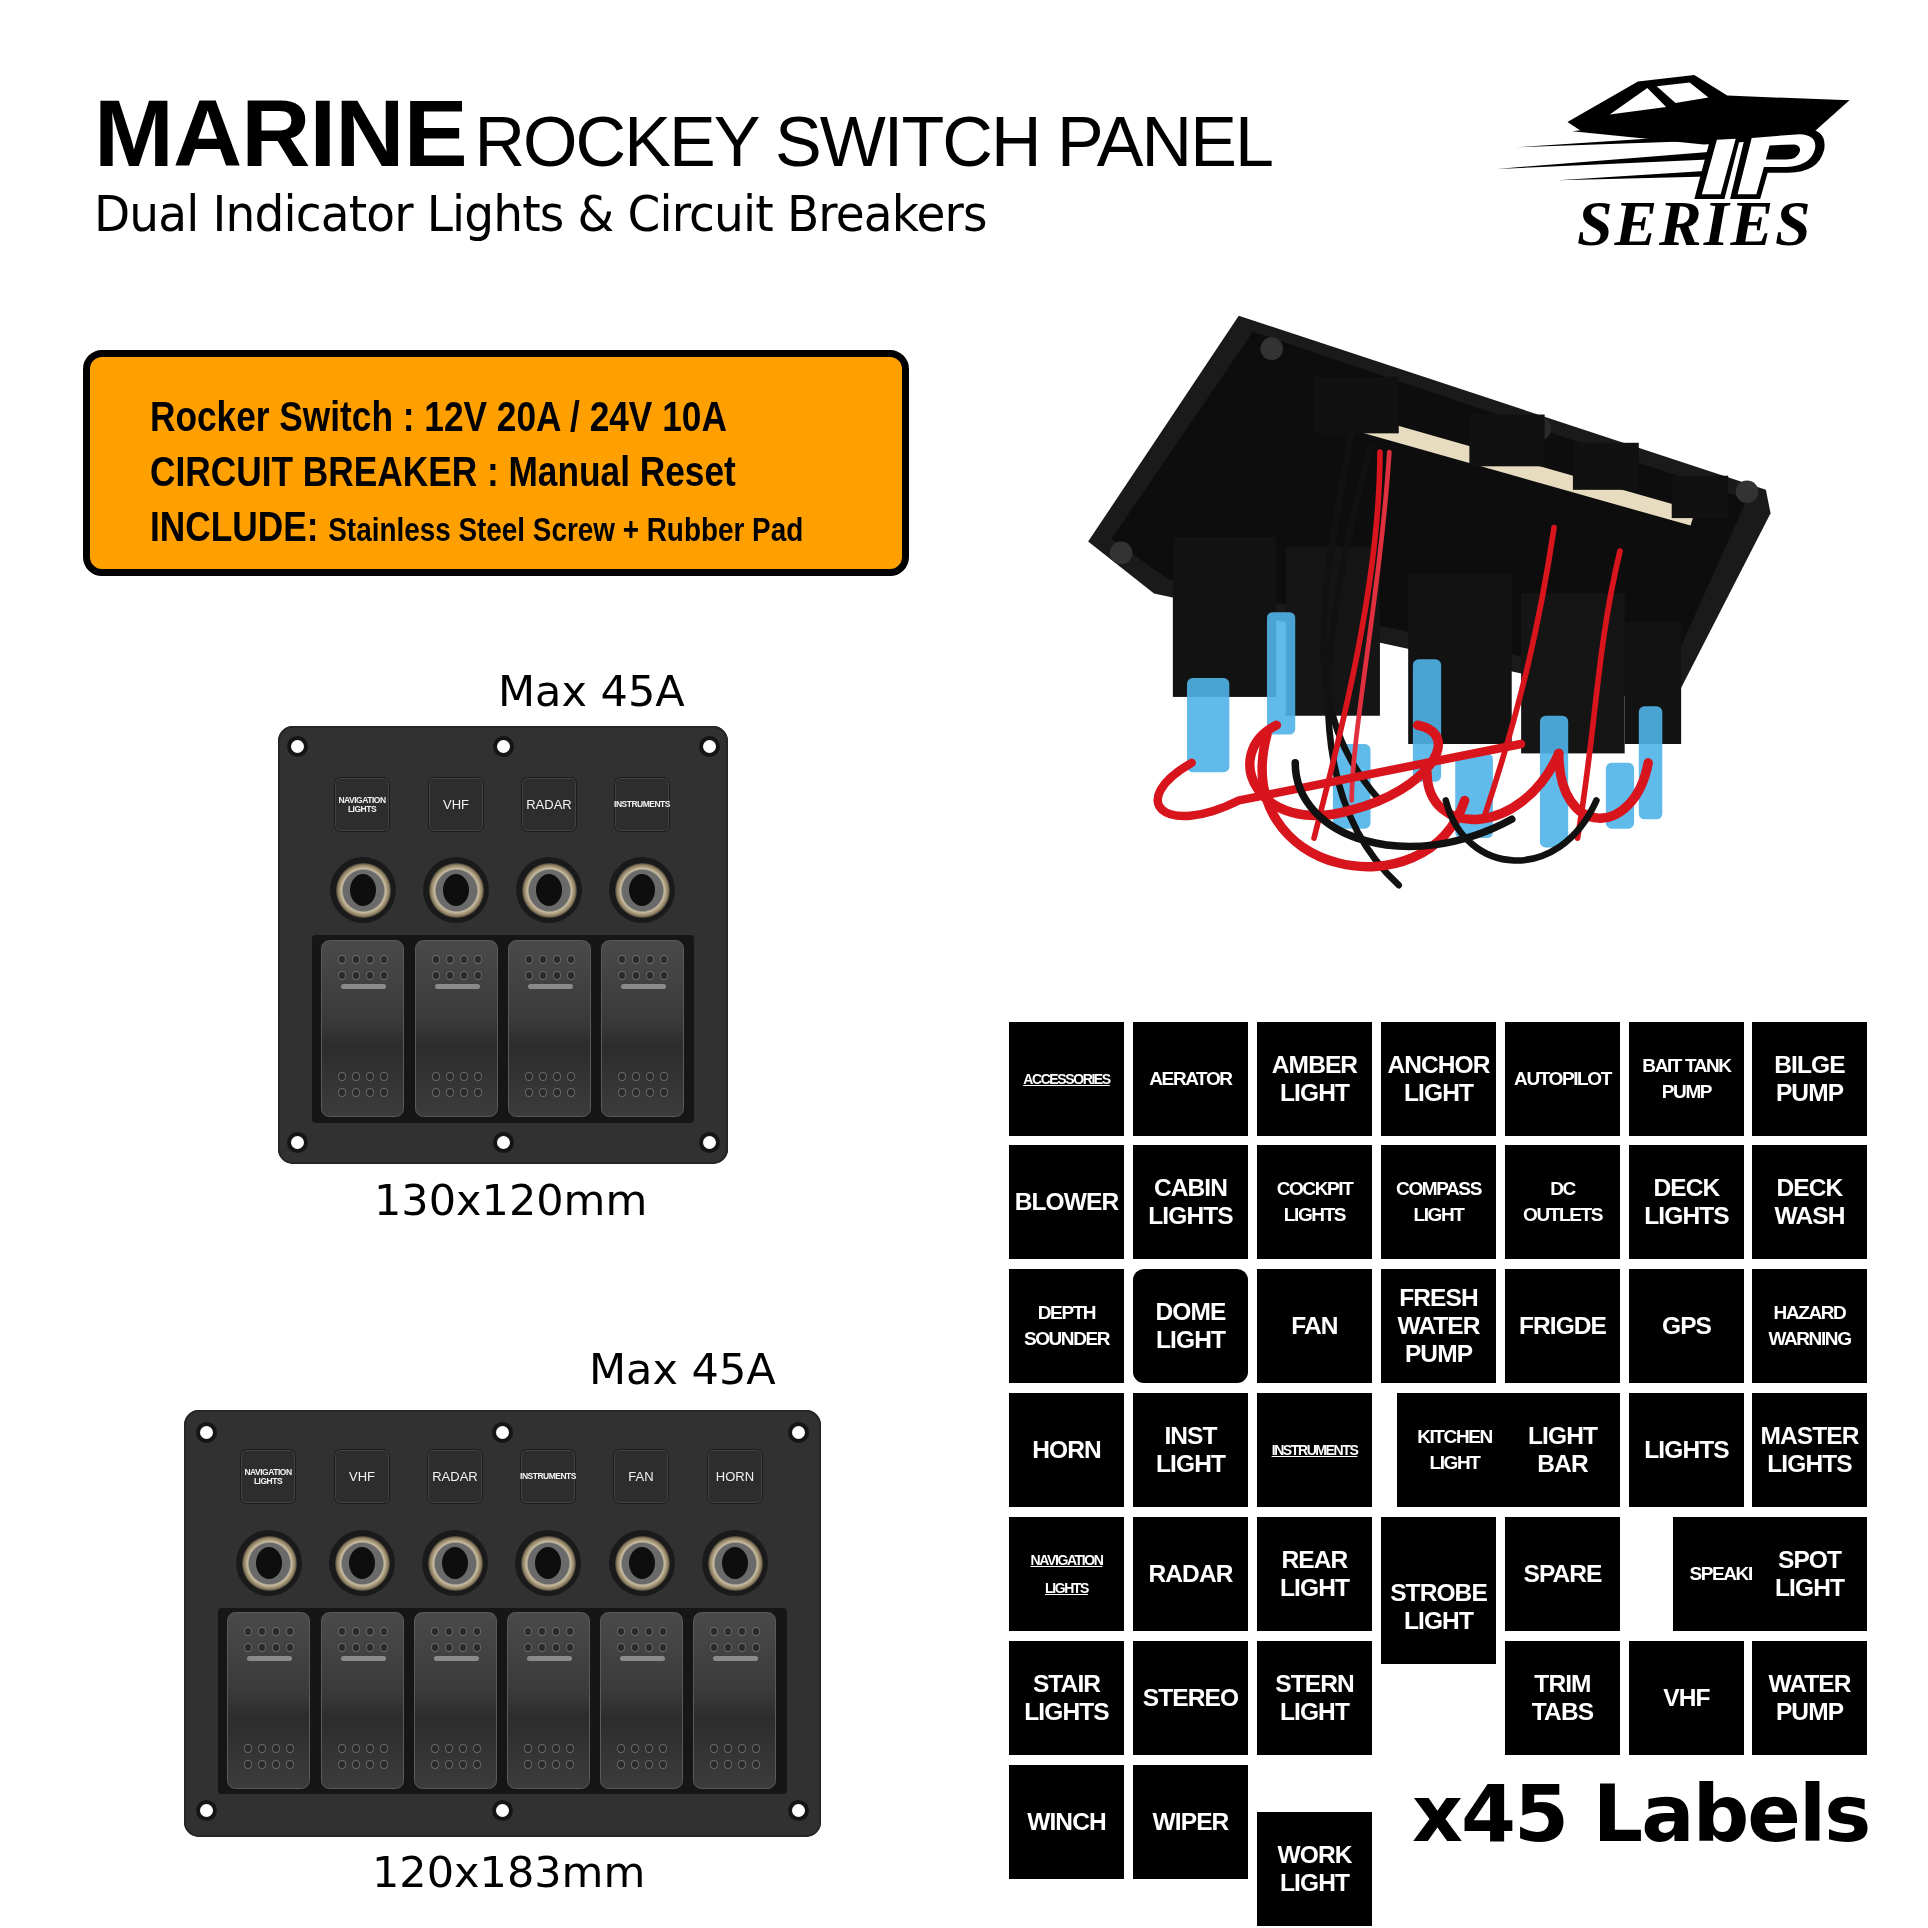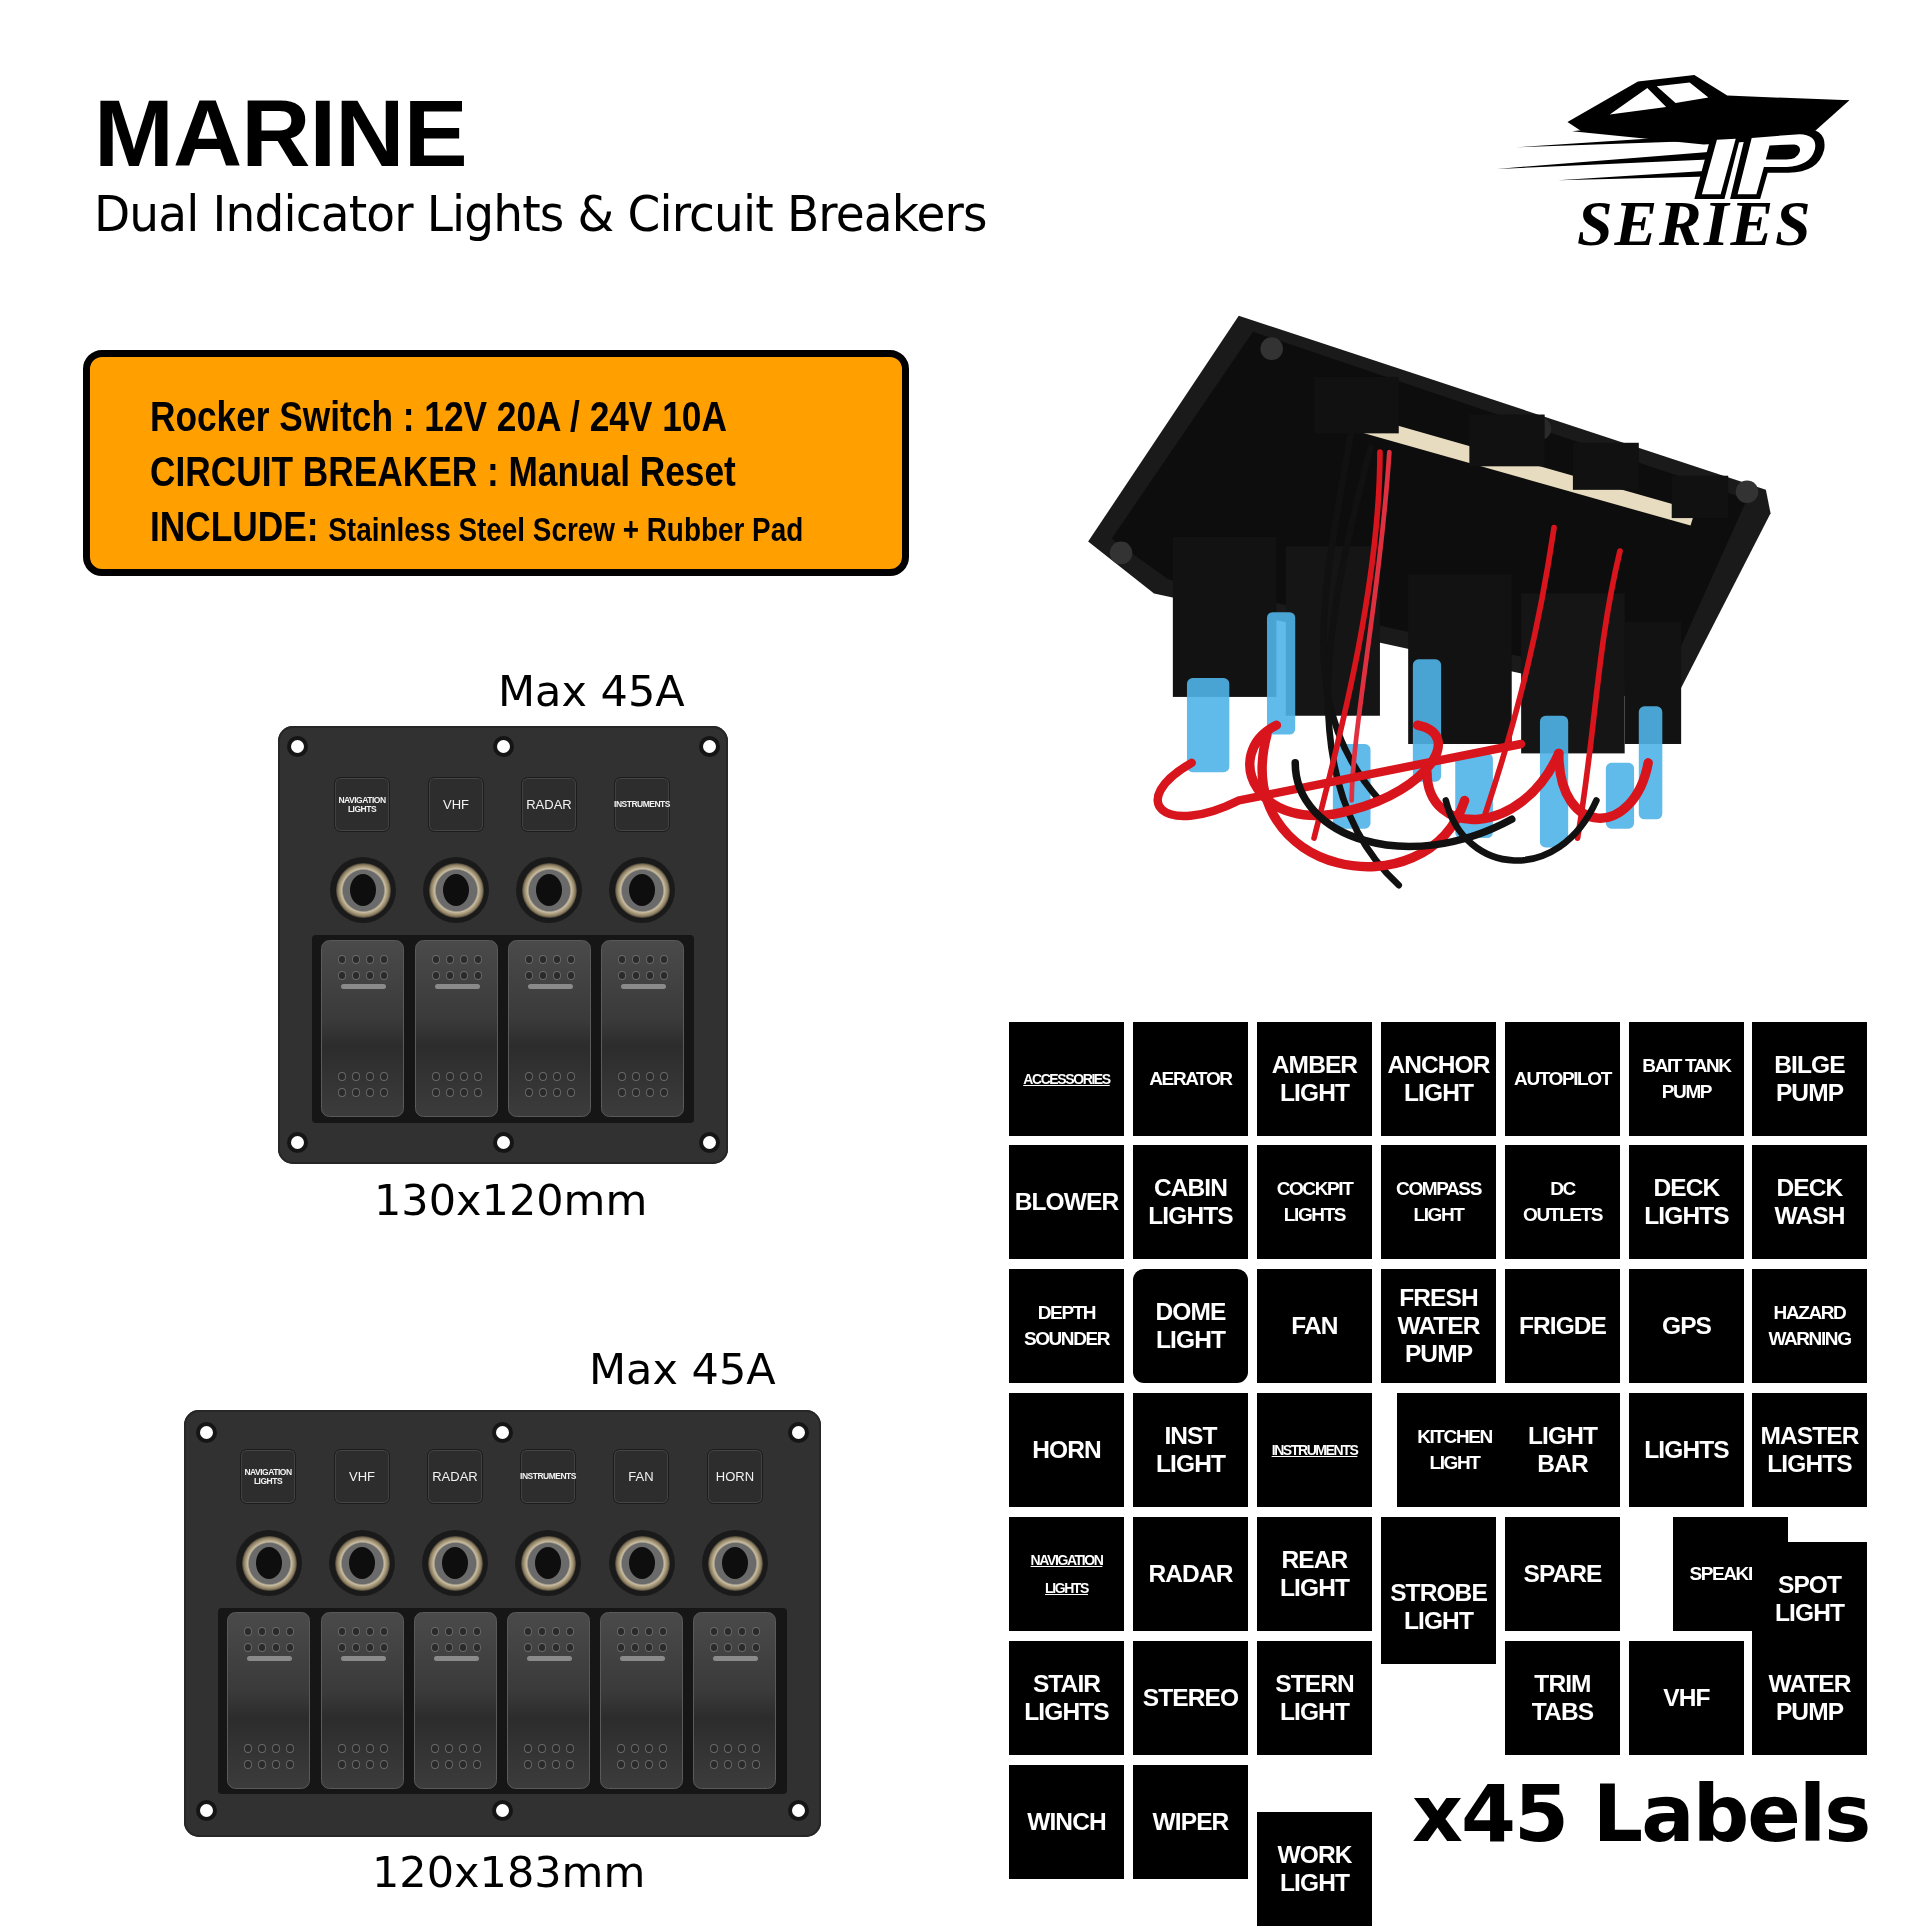--- a/index.html
+++ b/index.html
@@ -47,20 +47,21 @@
   .label-cell { position: absolute; width: 115px; height: 114px; background: #000; color: #fff; display: flex; align-items: center; justify-content: center; text-align: center; font-family: "Liberation Sans", sans-serif; font-weight: 700; font-size: 24.5px; line-height: 28px; letter-spacing: -0.9px; white-space: pre-line; }
   .label-cell.narrow { font-size: 19px; letter-spacing: -1.4px; line-height: 26px; }
   .label-cell.tiny { font-size: 14px; letter-spacing: -1.4px; text-decoration: underline; }
   .label-count { left: 1412px; top: 1775px; font-family: "DejaVu Sans", sans-serif; font-weight: 700; font-size: 79px; letter-spacing: -1.9px; white-space: nowrap; line-height: 1; }
 </style>
 </head>
 <body>
 
 <div class="abs title-row">
   <span class="title-bold">MARINE</span>
+  <span class="title-light">ROCKEY SWITCH PANEL</span>
 </div>
 <div class="abs subtitle">Dual Indicator Lights &amp; Circuit Breakers</div>
 
 <div class="abs logo">
   <svg width="381" height="141" viewBox="0 0 405 150">
 
     <path d="M95 68 L170 25 L230 18 L265 40 L395 45 L360 62 L110 78 Z" fill="#000"></path>
     <path d="M140 60 L180 32 L200 52 Z" fill="#fff"></path>
     <path d="M190 30 L225 26 L245 42 L210 48 Z" fill="#fff"></path>
 
@@ -499,21 +500,21 @@
 LIGHTS</div>
     <div class="label-cell tiny" style="left: 1009px; top: 1517px;">NAVIGATION
 LIGHTS</div>
     <div class="label-cell" style="left: 1133px; top: 1517px;">RADAR</div>
     <div class="label-cell" style="left: 1257px; top: 1517px;">REAR
 LIGHT</div>
     <div class="label-cell narrow" style="left: 1381px; top: 1517px;">RUNNING
 LIGHTS</div>
     <div class="label-cell" style="left: 1505px; top: 1517px;">SPARE</div>
     <div class="label-cell narrow" style="left: 1629px; top: 1517px; margin-left: 44px;">SPEAKER</div>
-    <div class="label-cell" style="left: 1752px; top: 1517px; margin-top: 25px;">SPOT
+    <div class="label-cell" style="left: 1752px; top: 1517px;">SPOT
 LIGHT</div>
     <div class="label-cell" style="left: 1009px; top: 1641px;">STAIR
 LIGHTS</div>
     <div class="label-cell" style="left: 1133px; top: 1641px;">STEREO</div>
     <div class="label-cell" style="left: 1257px; top: 1641px;">STERN
 LIGHT</div>
     <div class="label-cell" style="left: 1381px; top: 1550px;">STROBE
 LIGHT</div>
     <div class="label-cell" style="left: 1505px; top: 1641px;">TRIM
 TABS</div>

